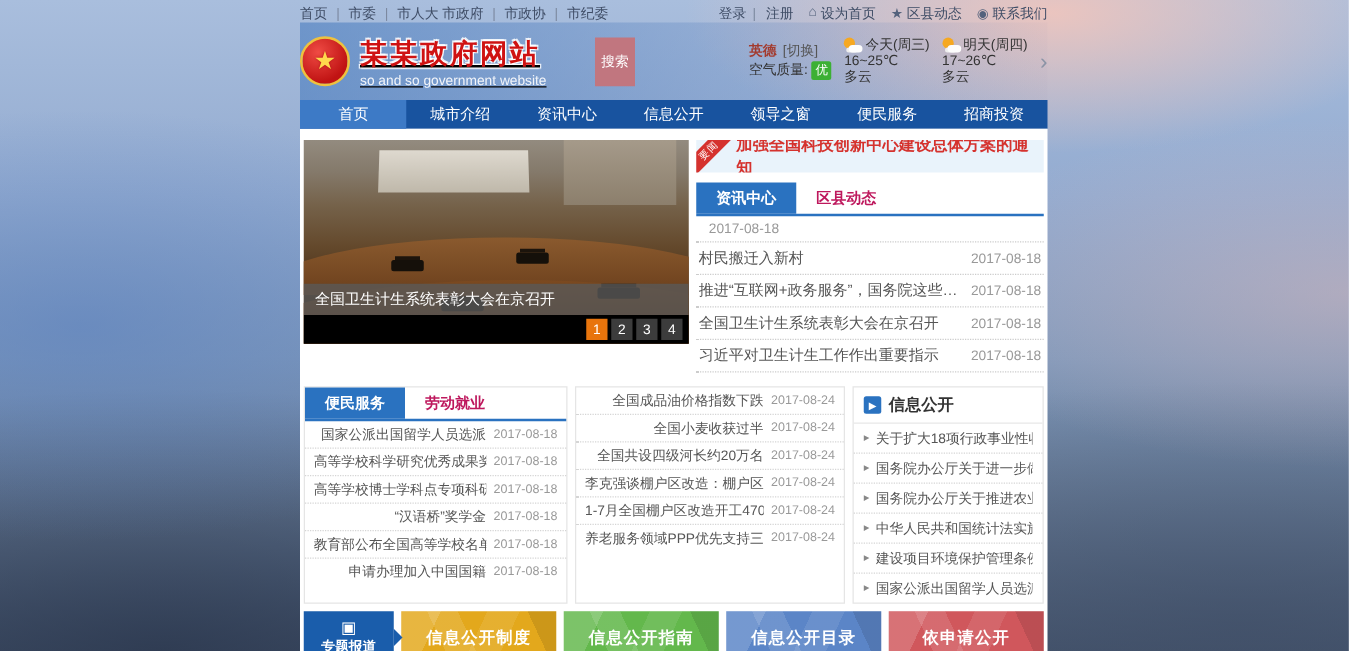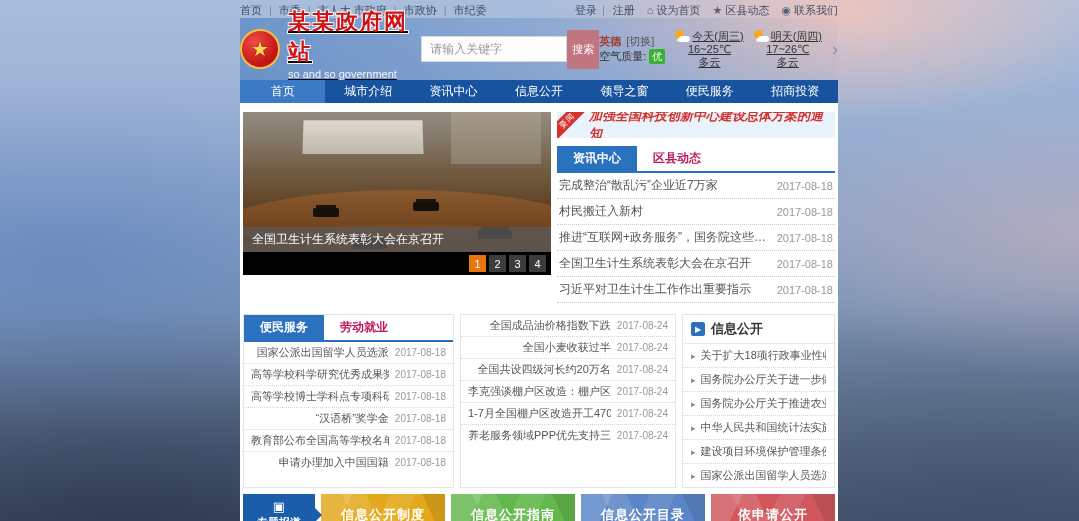--- a/index.html
+++ b/index.html
@@ -40,21 +40,21 @@
   .site-sub { font-size:11px; color:#f2f5fa; margin-top:1px; }
   .search { display:flex; align-items:center; }
   .search input { width:146px; height:26px; border:1px solid #d8d8d8; background:#fdfdfd; padding:0 8px; font-size:12px; color:#555; outline:none; }
   .search input::placeholder { color:#9a9a9a; }
   .search button { width:32px; height:39px; border:none; background:#c1767f; color:#fff; font-size:11px; cursor:pointer; }
   .weather { flex:1; display:flex; align-items:center; justify-content:flex-end; font-size:11px; color:#333; gap:10px; }
   .wcity .city { color:#a33b2e; font-weight:bold; }
   .wcity .switch { color:#555; margin-left:2px; cursor:pointer; }
   .wcity div { line-height:15px; white-space:nowrap; }
   .aqi { display:inline-block; background:#3cb034; color:#fff; font-size:10px; padding:0 3px; border-radius:2px; }
-  .wday { text-align:center; line-height:13px; white-space:nowrap;text-decoration:underline; }
+  .wday { line-height:13px; white-space:nowrap; }
   .wday .d1 { display:flex; align-items:center; gap:2px; }
   .suncloud { display:inline-block; width:15px; height:12px; position:relative; }
   .suncloud::before { content:""; position:absolute; left:0; top:0; width:9px; height:9px; border-radius:50%; background:#f6a821; }
   .suncloud::after { content:""; position:absolute; right:0; bottom:0; width:11px; height:6px; border-radius:6px; background:#fdfdfd; box-shadow:-3px 1px 0 -1px #eee; }
   .wmore { font-size:18px; color:#8a93a5; cursor:pointer; line-height:1; }
 
   
   .nav { display:flex; height:23px; background:#18539f; }
   .nav-item { flex:1; display:flex; align-items:center; justify-content:center; color:#fff; font-size:12px; cursor:pointer; }
   .nav-item.active { background:#3d7ac6; }
@@ -70,21 +70,21 @@
   .c-desk1 { position:absolute; left:-30px; top:78px; width:380px; height:46px; border-radius:50% 50% 0 0/90% 90% 0 0; background:linear-gradient(180deg,#8a5a2e,#6b3f1c); }
   .c-desk2 { position:absolute; left:-60px; top:112px; width:460px; height:70px; border-radius:50% 50% 0 0/80% 80% 0 0; background:linear-gradient(180deg,#7c4a20,#3c2008); }
   .c-mic { position:absolute; width:26px; height:9px; background:#15100a; border-radius:2px; box-shadow:0 -6px 0 -3px #1c140c; }
   .c-cap { position:absolute; left:0; right:0; bottom:23px; height:25px; background:rgba(90,90,90,.78); color:#fff; font-size:12px; display:flex; align-items:center; padding:0 9px; }
   .c-strip { position:absolute; left:0; right:0; bottom:0; height:23px; background:#000; display:flex; align-items:center; justify-content:flex-end; gap:3px; padding:0 5px; }
   .c-page { width:17px; height:17px; background:#3c3c3c; color:#fff; font-size:11px; display:flex; align-items:center; justify-content:center; cursor:pointer; }
   .c-page.active { background:#e8740c; }
 
   .newsbox { flex:1; min-width:0; }
   .headline { position:relative; background:#e9f3fb; height:26px; display:flex; align-items:center; padding-left:32px; overflow:hidden; cursor:pointer; }
-  .headline .htext { color:#d5322e; font-size:13px; font-weight:bold;font-style:italic; }
+  .headline .htext { color:#d5322e; font-size:13px; font-weight:bold; }
   .ribbon { position:absolute; left:-16px; top:2px; width:52px; height:13px; background:#d5322e; transform:rotate(-45deg); color:#fff; font-size:8px; display:flex; align-items:center; justify-content:center; letter-spacing:1px; }
   .tabs { display:flex; border-bottom:2px solid #2a72c0; margin-top:8px; }
   .tab { padding:4px 16px; font-size:12px; font-weight:bold; color:#be185d; cursor:pointer; }
   .tab.active { background:#2a72c0; color:#fff; }
   .nlist .item { display:flex; justify-content:space-between; align-items:center; padding:4px 2px; border-bottom:1px dotted #ccc; cursor:pointer; }
   .nlist .t { font-size:12px; color:#555; white-space:nowrap; overflow:hidden; text-overflow:ellipsis; }
   .nlist .d { font-size:11px; color:#999; margin-left:8px; flex:none; }
 
   
   .row2 { display:flex; gap:6px; margin-top:11px; }
@@ -150,21 +150,20 @@
     <div class="brand">
       <div class="emblem">
           <span class="star">★</span>
         </div>
       <div class="titles">
         <div class="site-title">某某政府网站</div>
         <div class="site-sub">so and so government website</div>
       </div>
     </div>
     <div class="search">
-      <input type="text" placeholder="请输入关键字" style="">
       <button>搜索</button>
     </div>
     <div class="weather">
       <div class="wcity">
         <div><span class="city">英德</span>
              <span class="switch">[切换]</span></div>
         <div><span>空气质量:</span>
              <span class="aqi">优</span></div>
       </div>
       <div style="display:flex; gap:10px;">
@@ -230,21 +229,20 @@
           <span class="htext">加强全国科技创新中心建设总体方案的通知</span>
         </div>
         <div class="tabs">
 
         <div class="tab active">资讯中心</div>
             <div class="tab">区县动态</div>
           </div>
         <div class="nlist">
 
             <div class="item">
-              <span class="t">完成整治“散乱污”企业近7万家</span>
               <span class="d">2017-08-18</span>
             </div>
 
             <div class="item">
               <span class="t">村民搬迁入新村</span>
               <span class="d">2017-08-18</span>
             </div>
 
             <div class="item">
               <span class="t">推进“互联网+政务服务”，国务院这些举措</span>

